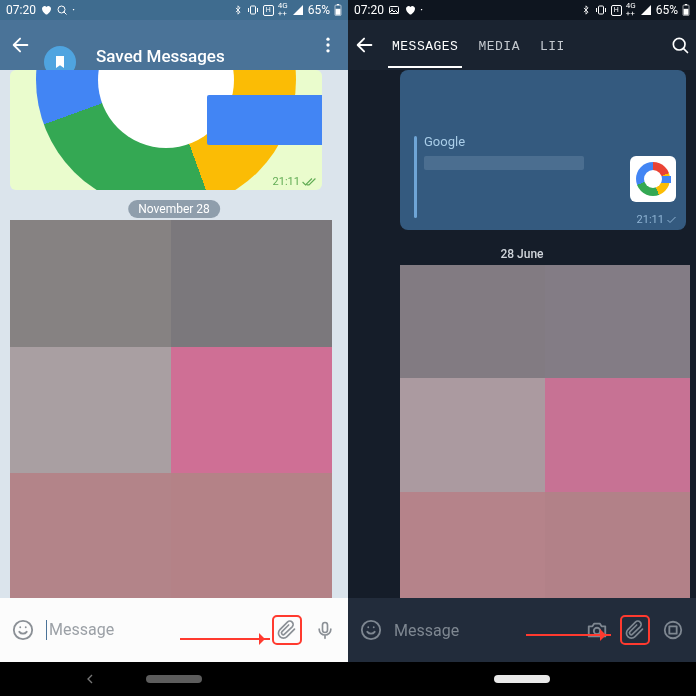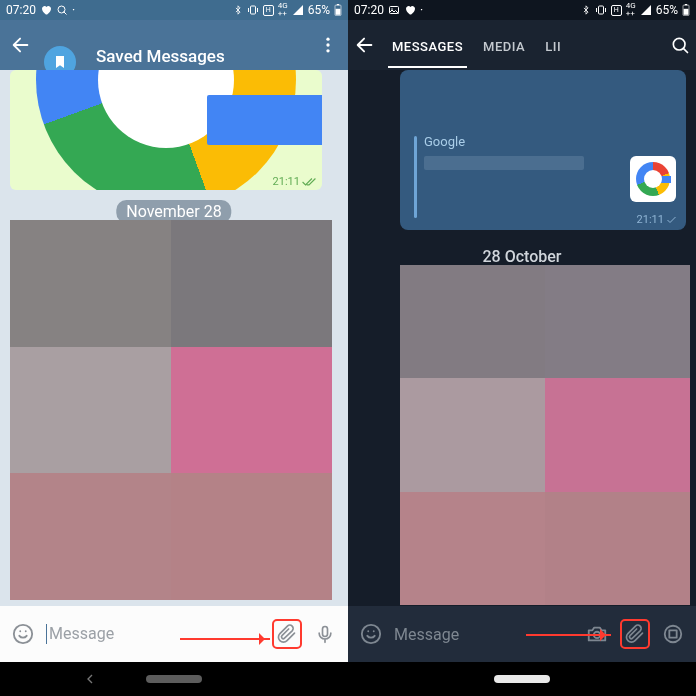--- a/index.html
+++ b/index.html
@@ -39,21 +39,21 @@
   }
   .lhdr-title { font-size: 17px; font-weight: 500; }
 
   
   .rhdr {
     height: 50px; background: #1a2330; color: #c4c9cf;
     display: flex; align-items: center; padding: 0 6px; gap: 6px;
     font-size: 13px; font-weight: 500; letter-spacing: .5px;
   }
   .rhdr .tabs { display: flex; gap: 0; flex: 1; overflow: hidden; }
-  .rhdr .tab { padding: 16px 10px 14px; position: relative; white-space: nowrap; }
+  .rhdr .tab { padding: 16px 10px 14px; position: relative; white-space: nowrap; font-family: Liberation Mono, monospace; }
   .rhdr .tab.active { color: #fff; }
   .rhdr .tab.active::after {
     content: ""; position: absolute; left: 6px; right: 6px; bottom: 0;
     height: 2px; background: #fff;
   }
 
   
   .chat { flex: 1; position: relative; overflow: hidden; }
   .left .chat { background: #dbe4ec; }
   .right .chat { background: #151d29; }
@@ -82,21 +82,21 @@
     right: -5px; top: 25px; z-index: 2; border-radius: 2px;
   }
   .bubble-time {
     position: absolute; right: 6px; bottom: 2px; font-size: 11px;
     color: #62ac55; z-index: 3; display: flex; align-items: center; gap: 2px;
   }
 
   
   .date-chip {
     position: absolute; left: 50%; transform: translateX(-50%);
-    font-size: 16px; color: #fff; padding: 2px 10px; border-radius: 10px;
+    font-size: 12px; color: #fff; padding: 2px 10px; border-radius: 10px;
   }
   .left .date-chip { top: 130px; background: #8f9eac; }
   .right .date-chip { top: 175px; color: #d0d5db; font-weight: 500; background: transparent; }
 
   
   .pixgrid { position: absolute; display: grid; }
   .pixgrid div {}
   .left .pixgrid {
     left: 10px; top: 150px; width: 322px; height: 380px;
     grid-template-columns: 1fr 1fr; grid-template-rows: 1fr 1fr 1fr;
@@ -138,21 +138,21 @@
   }
   .miniG::after{content:"";position:absolute;inset:8px;background:#fff;border-radius:50%;}
   .miniG .bar{position:absolute;right:-1px;top:14px;width:18px;height:7px;background:#4285f4;}
   .linkcard .lt {
     position: absolute; right: 8px; bottom: 4px; font-size: 11px;
     color: #8fb4d4; display:flex; align-items:center; gap:2px;
   }
 
   
   .ibar {
-    height: 56px; display: flex; align-items: center; padding: 0 8px; gap: 8px;
+    height: 64px; display: flex; align-items: center; padding: 0 8px; gap: 8px;
     position: relative;
   }
   .left .ibar  { background: #fcfcfc; }
   .right .ibar { background: #222c3b; }
   .ibar .msg { flex: 1; font-size: 16px; color: #9aa0a8; }
   .left .ibar .msg { color: #9ba0a6; }
   .right .ibar .msg { color: #7e8791; }
   .cursor { display:inline-block; width:1px; height:20px; background:#4a7398; vertical-align:middle; margin-right:2px; }
   .iconbtn { display:flex; align-items:center; justify-content:center; width:30px; height:30px; color:#8b9096; }
   .right .iconbtn { color:#7e8791; }
@@ -361,21 +361,21 @@
             <div class="bar"></div>
           </div>
       </div>
       <div class="lt">
         <span>21:11</span>
         <svg width="12" height="10" viewBox="0 0 24 16">
             <path d="M3 8l5 5L19 2" stroke="#8fb4d4" stroke-width="2" fill="none"></path>
           </svg>
       </div>
     </div>
-    <div class="date-chip">28 October</div>
+    <div class="date-chip">28 June</div>
     <div class="pixgrid">
       <div class="d1"></div>
         <div class="d2"></div>
         <div class="d3"></div>
       <div class="d4"></div>
         <div class="d5"></div>
         <div class="d6"></div>
     </div>
   </div>
 

